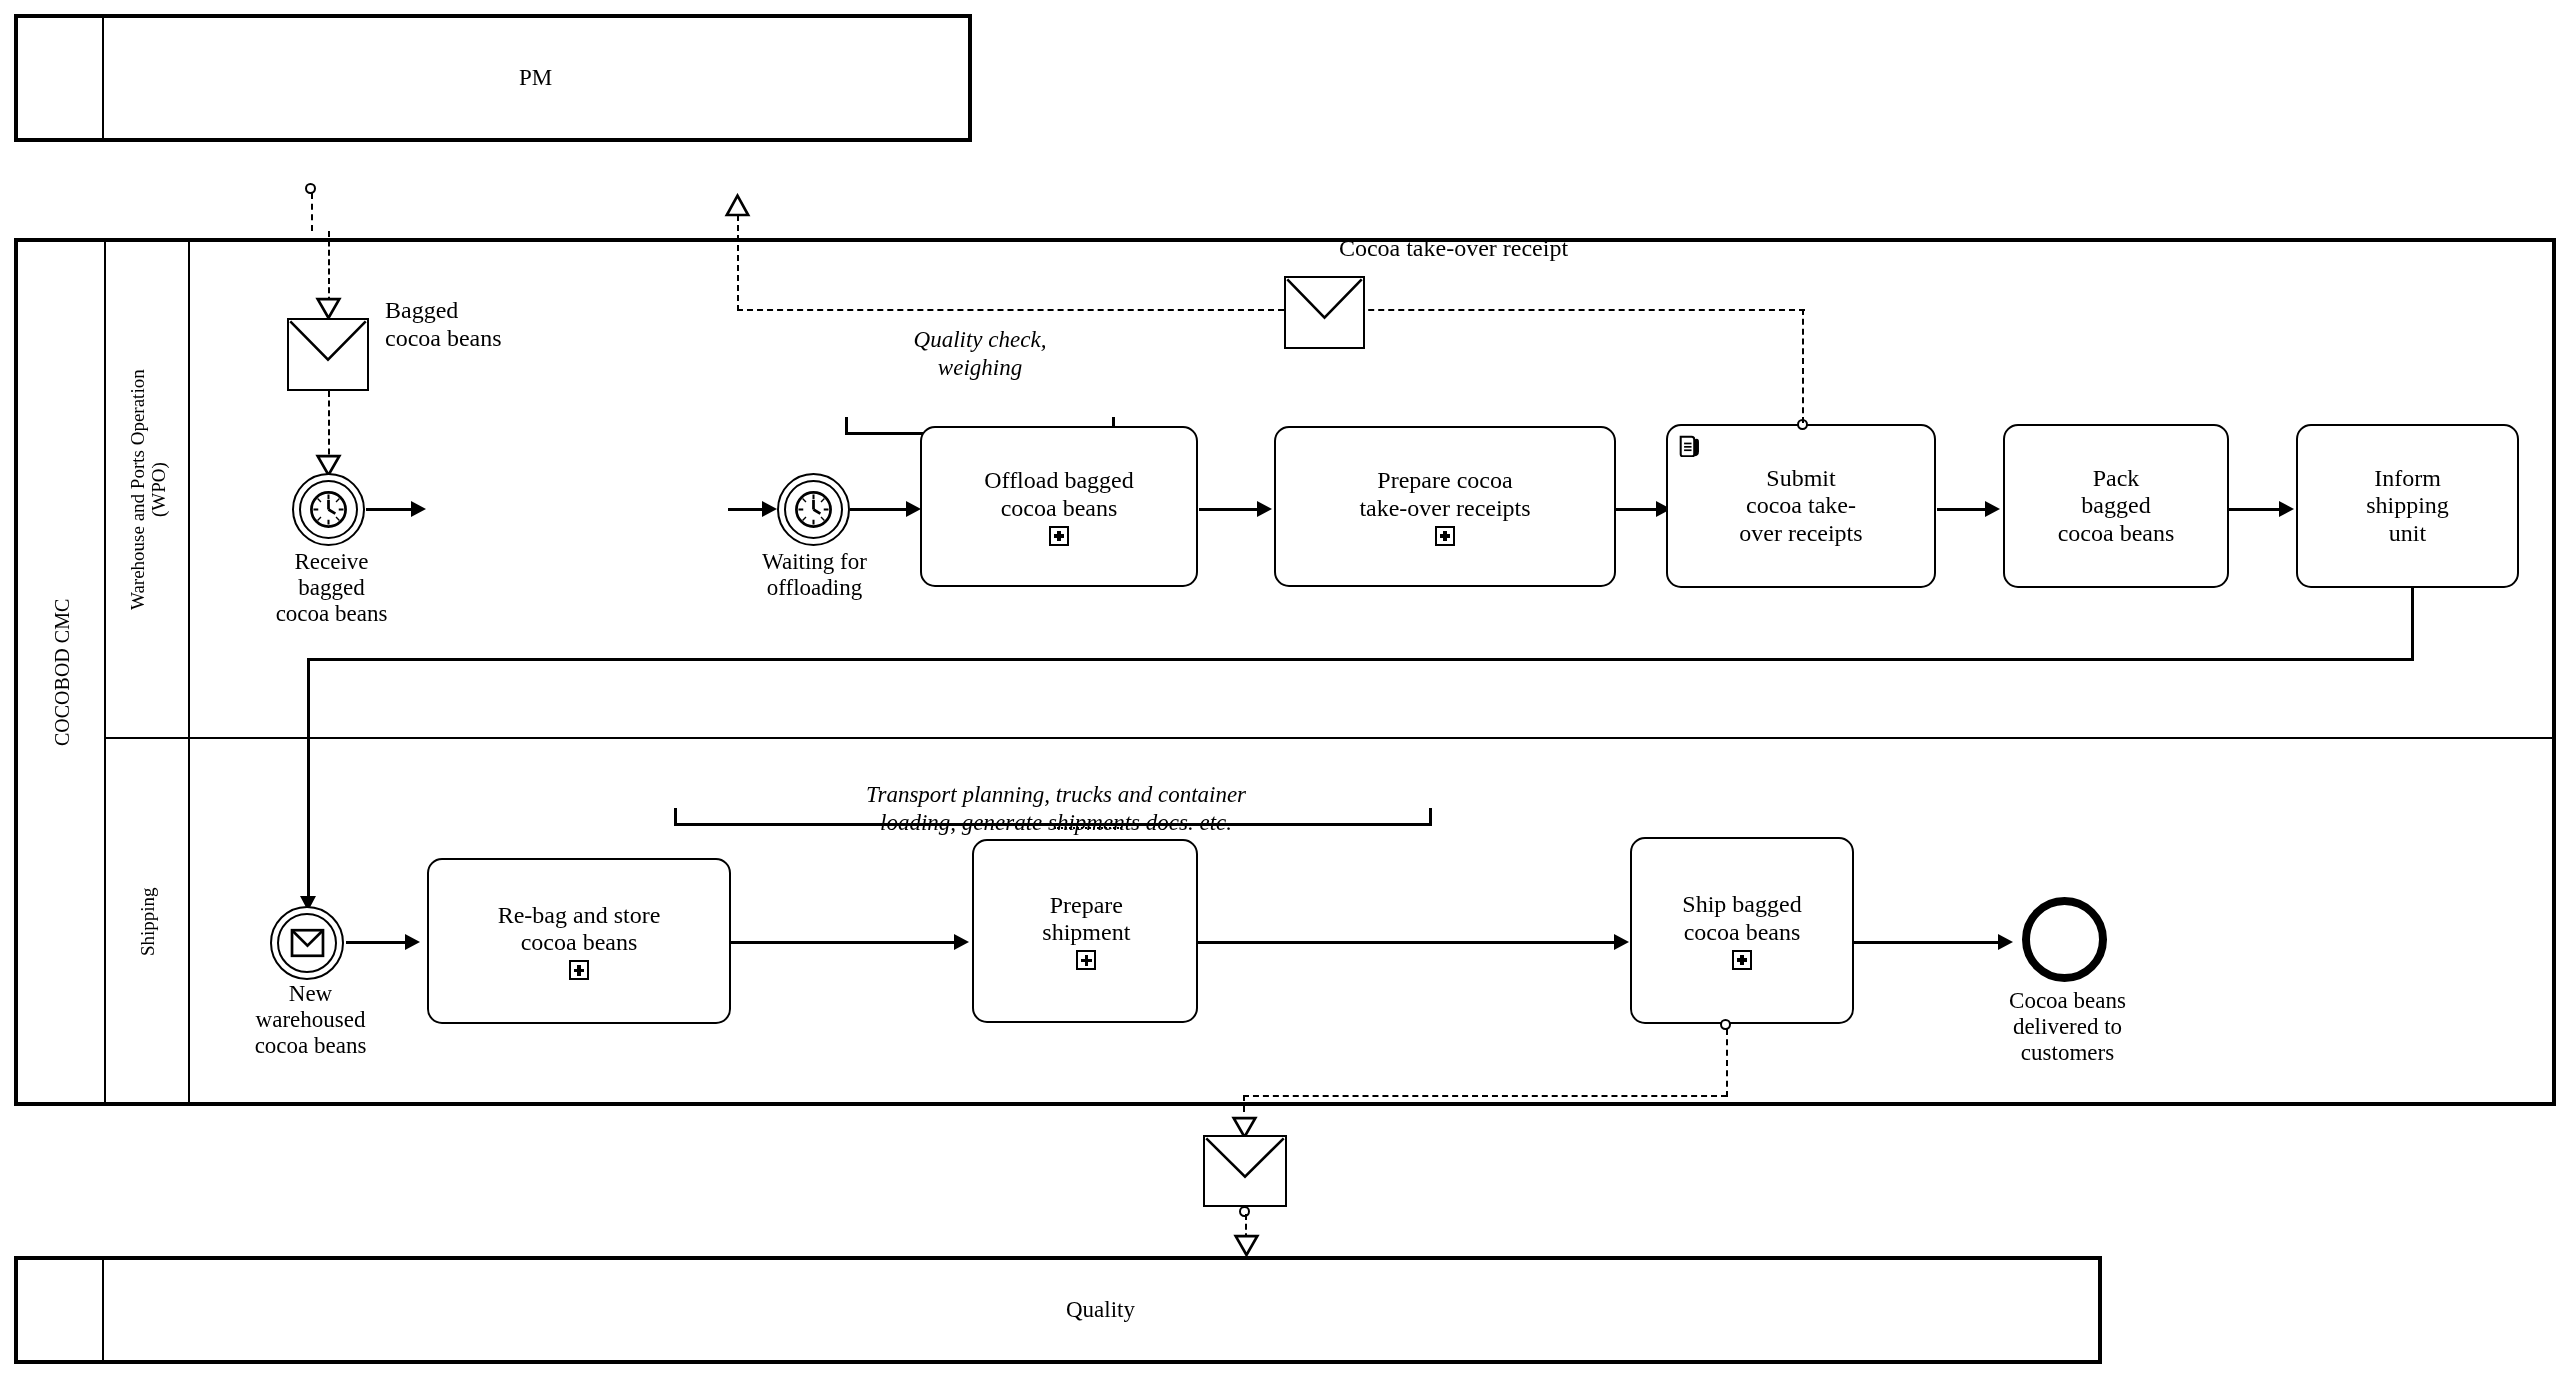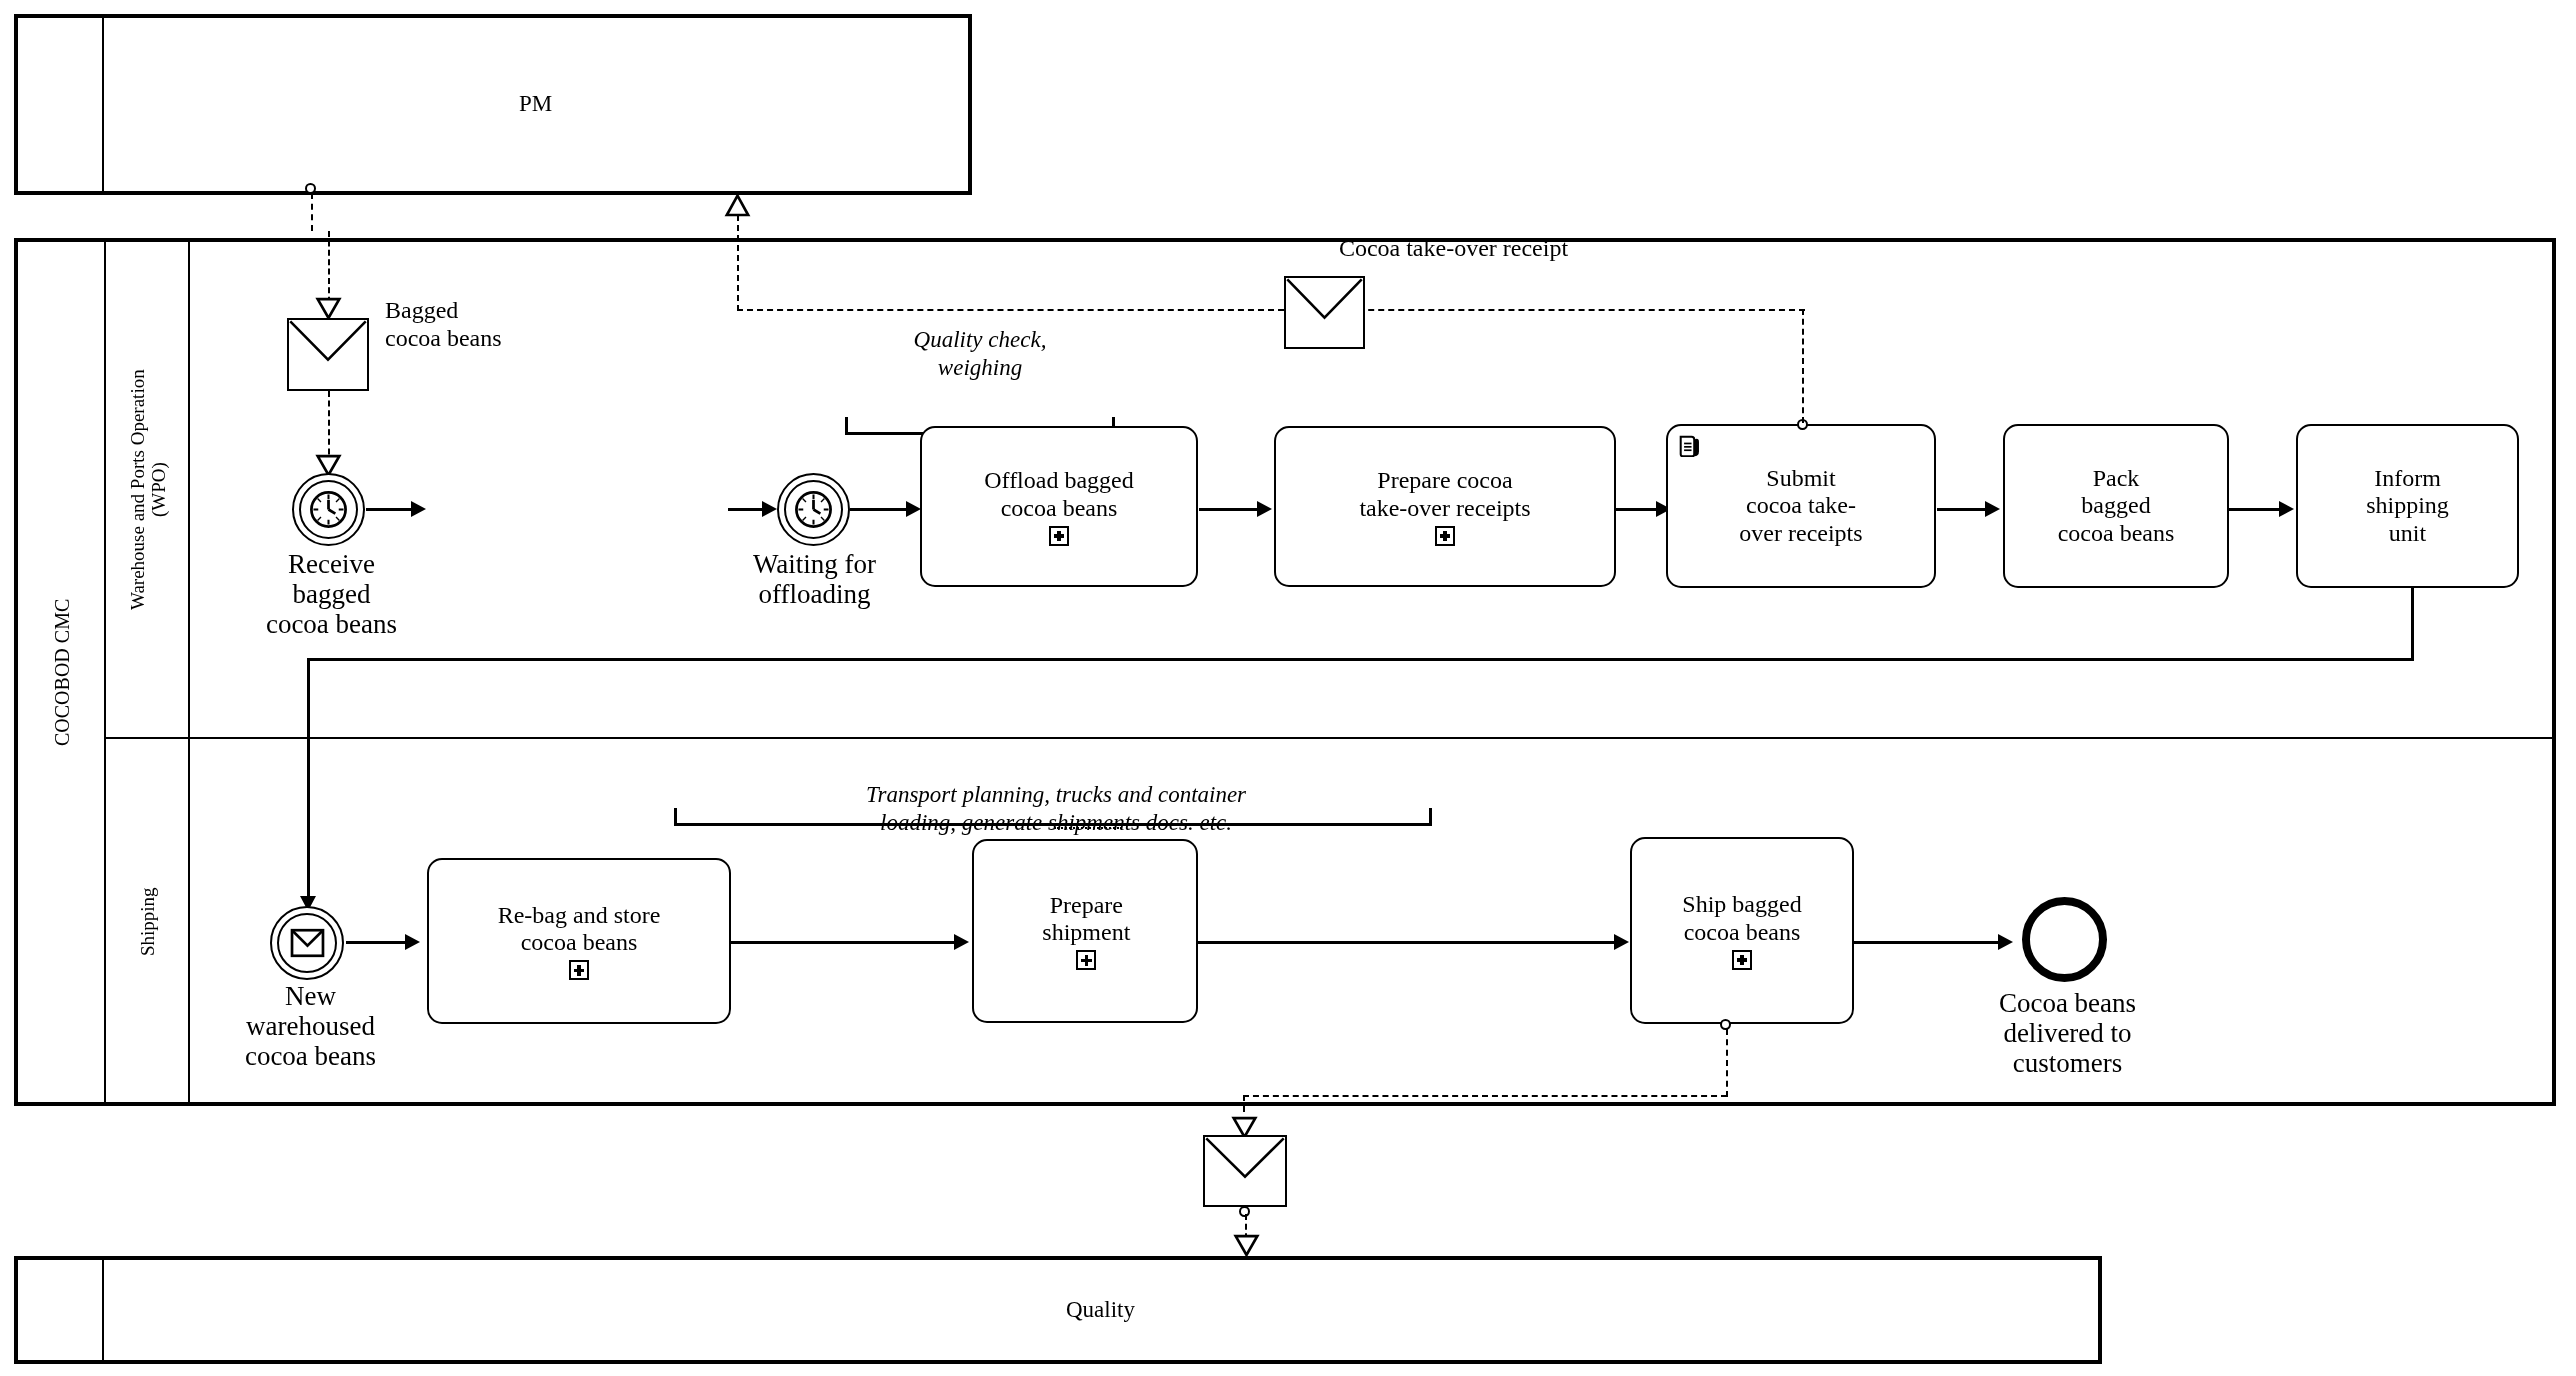--- a/index.html
+++ b/index.html
@@ -100,21 +100,21 @@
     display:flex;align-items:center;justify-content:center;
   }
   .event.intermediate{border:2.7px solid #000;}
   .event.intermediate .ring2{
     position:absolute;inset:4.7px;border:2.7px solid #000;border-radius:50%;
   }
   .event.end{border:8.8px solid #000;}
   .ev-label{
     position:absolute;
     text-align:center;
-    font-size:27px;
+    font-size:23px;
     line-height:1.12;
     white-space:pre-line;
   }
   
   .envelope{
     position:absolute;
     border:2px solid #000;
     background:#fff;
     box-sizing:border-box;
   }
@@ -177,21 +177,21 @@
     height:0;
   }
   
   .clock svg{display:block;}
 </style>
 </head>
 <body>
 
 <div id="canvas">
 
-  <div class="pool" style="left:13.5px; top:13.5px; width:958px; height:181px;">
+  <div class="pool" style="left:13.5px; top:13.5px; width:958px; height:128px;">
     <div class="pool-inner-divider" style="left:0;top:0;width:86px;height:100%;"></div>
     <div class="hlabel" style="left:86px;top:0;right:0;bottom:0;width:auto;height:auto;">PM</div>
   </div>
 
   <div class="pool" style="left:13.5px; top:238px; width:2542px; height:868px;">
 
     <div class="pool-inner-divider" style="left:0;top:0;width:88px;height:100%;"></div>
     <div class="vlabel" style="left:0;top:0;width:88px;height:100%;">COCOBOD CMC</div>
 
     <div class="pool-inner-divider" style="left:88px;top:0;width:84px;height:100%;"></div>

